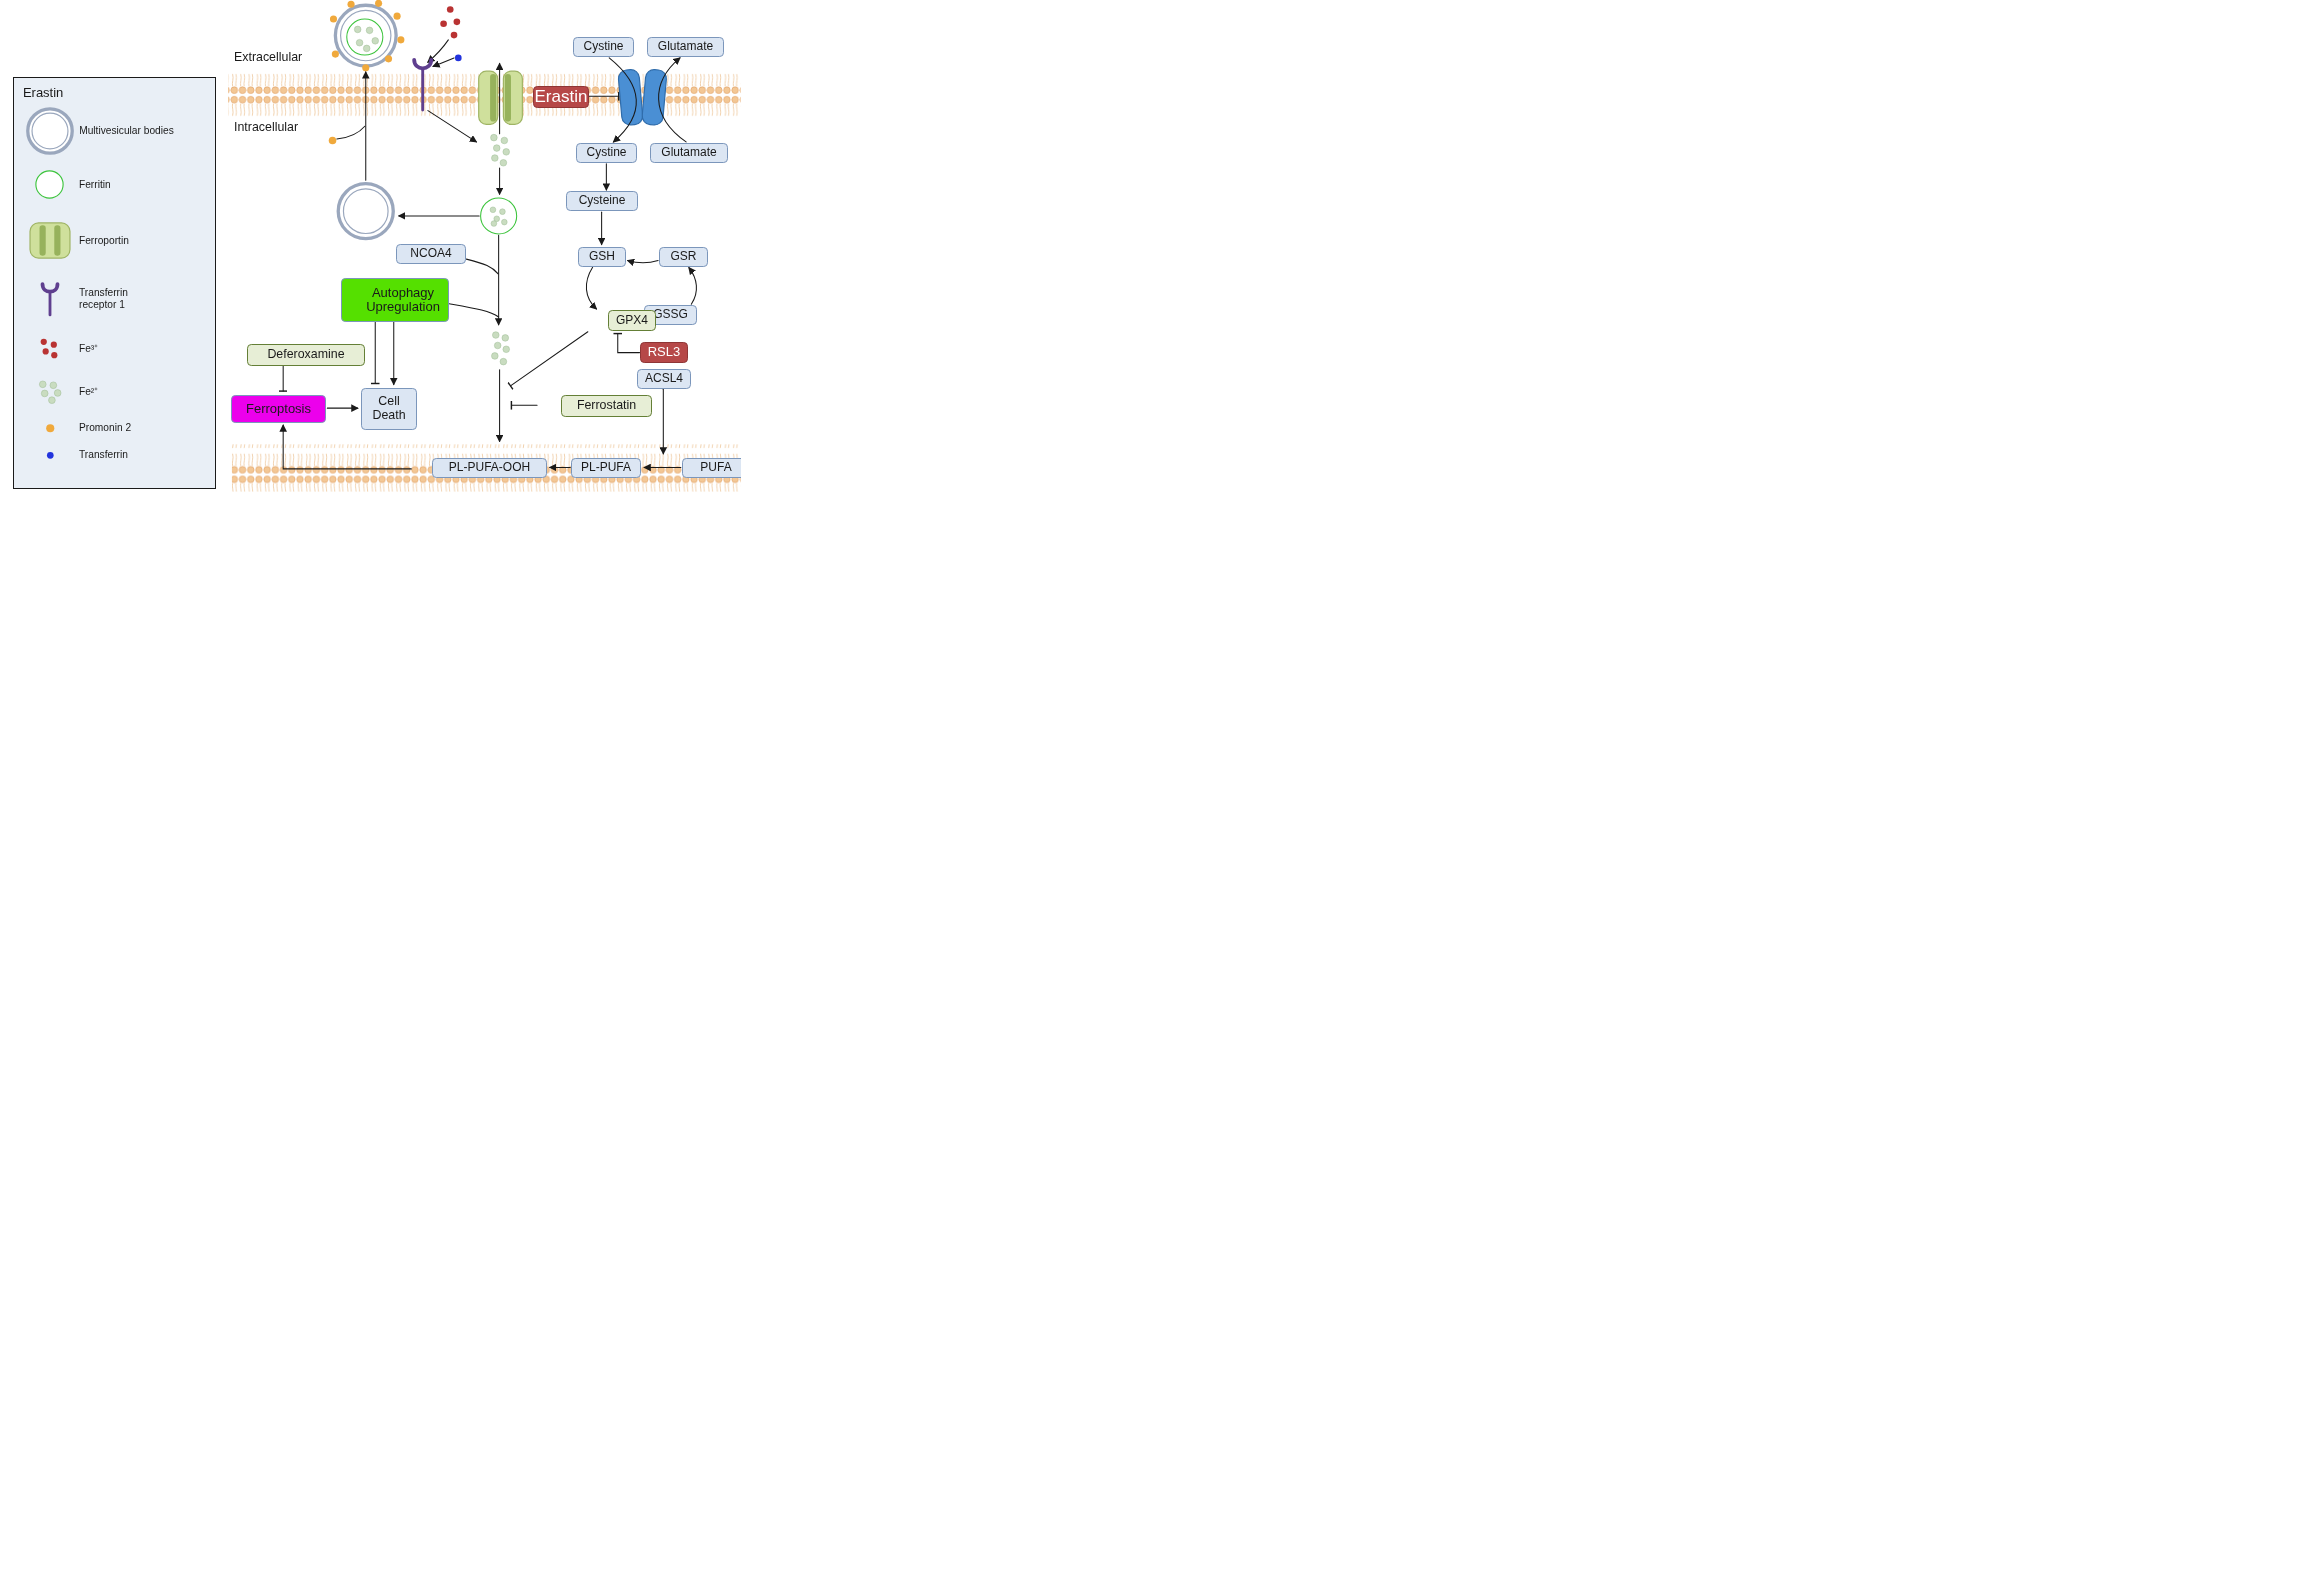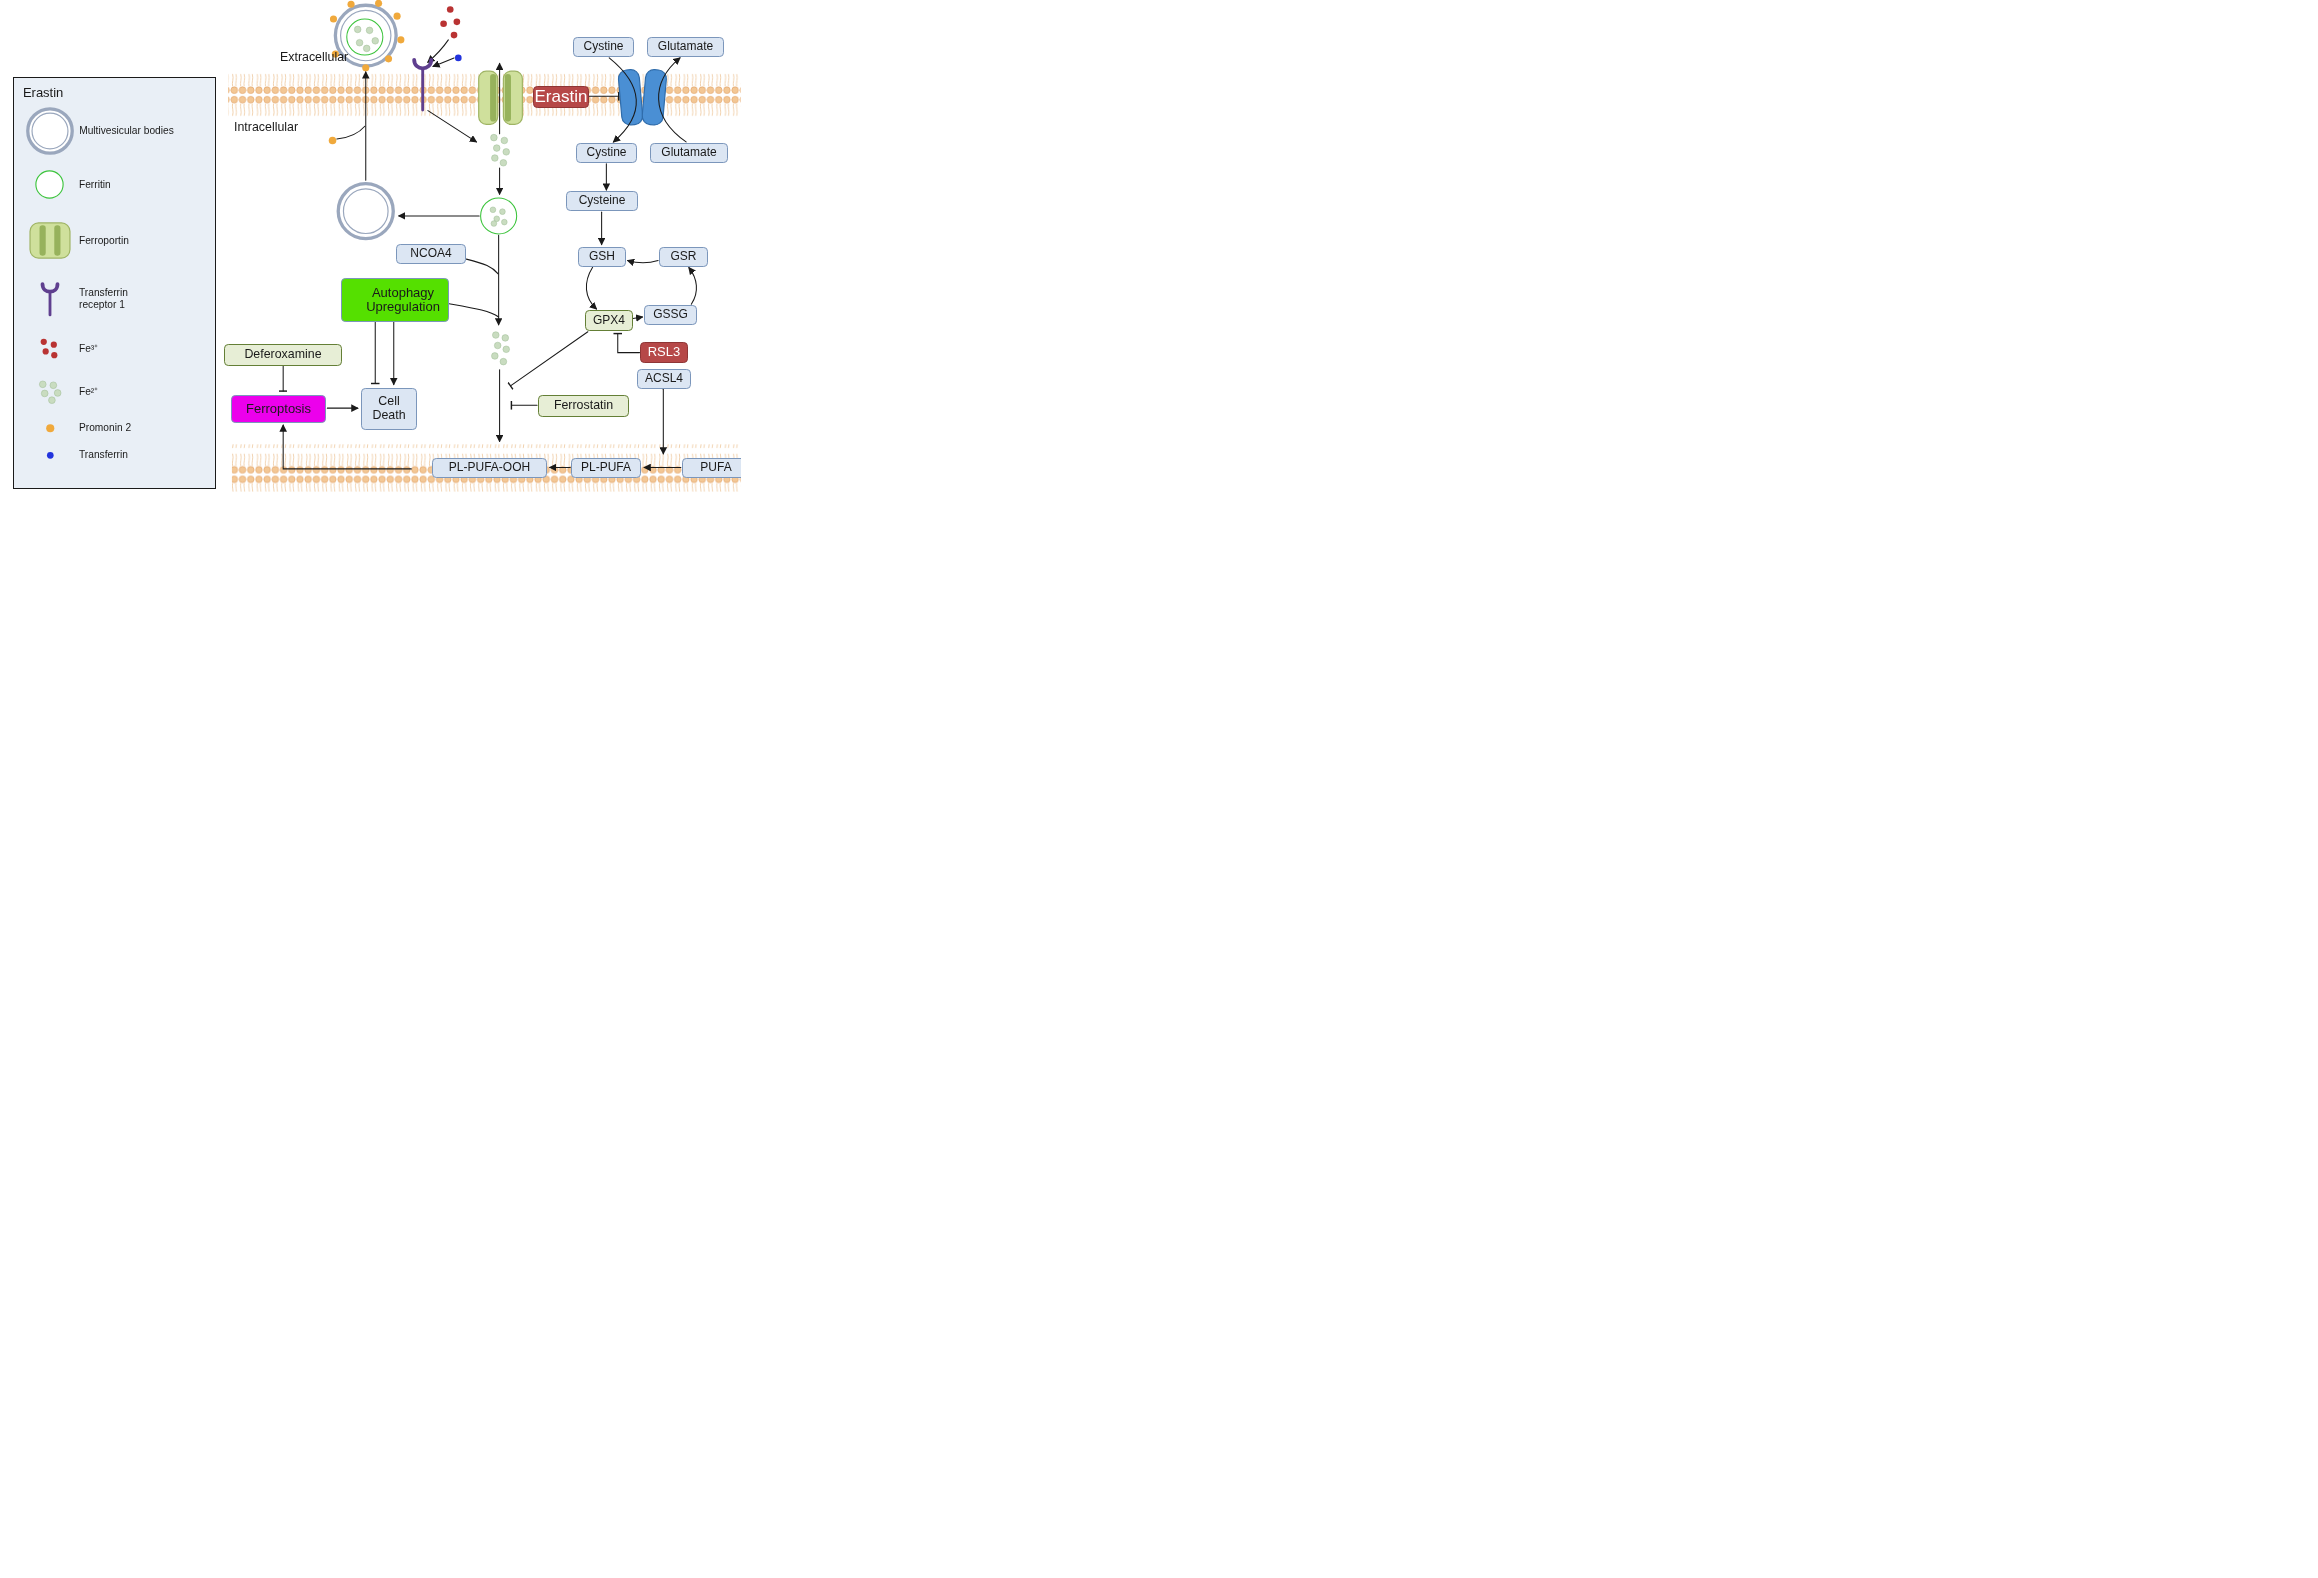--- a/index.html
+++ b/index.html
@@ -17,29 +17,29 @@
   .r1{height:54px} .r2{height:53px} .r3{height:59px} .r4{height:58px}
   .r5{height:41px} .r6{height:45px} .r7{height:27px} .r8{height:27px}
   .r1 .llabel{ width:95px; text-align:center; }
   .r4 .llabel{ width:67px; }
 
   
   #art { position:absolute; left:0; top:0; width:741px; height:504px; z-index:1; }
 
   
   .plain { position:absolute; font-size:12.4px; z-index:2; }
-  #t-extra { left:234px; top:50px;margin-left:46px; }
+  #t-extra { left:234px; top:50px; }
   #t-intra { left:234px; top:120px; }
 
   
   .node { position:absolute; z-index:2; display:flex; align-items:center; justify-content:center;
           text-align:center; background:var(--node-fill,#dce6f3); border:1.2px solid var(--node-border,#7b96bb);
           border-radius:4.3px; font-size:12px; line-height:1.1; }
   .node.red { background:var(--inhibitor-fill,#b64848); border-color:var(--inhibitor-border,#8f3636); color:#fff; }
-  .node.olive { background:var(--drug-fill,#e7eed6); border-color:var(--drug-border,#647f36); }
+  .node.olive { background:var(--drug-fill,#e7eed6); border-color:var(--drug-border,#647f36);margin-left:23px; }
   .node.bright { background:var(--autophagy-fill,#55e000);padding-left:16px; }
   .node.magenta { background:var(--ferroptosis-fill,#ec00ec); }
 
   #n-cystine-top{left:573px;top:37px;width:61px;height:20px}
   #n-glutamate-top{left:647px;top:37px;width:77px;height:20px}
   #n-erastin{left:533px;top:86px;width:56px;height:22px;font-size:17px}
   #n-cystine-in{left:576px;top:143px;width:61px;height:20px}
   #n-glutamate-in{left:650px;top:143px;width:78px;height:20px}
   #n-cysteine{left:566px;top:191px;width:72px;height:20px}
   #n-gsh{left:578px;top:247px;width:48px;height:20px}

